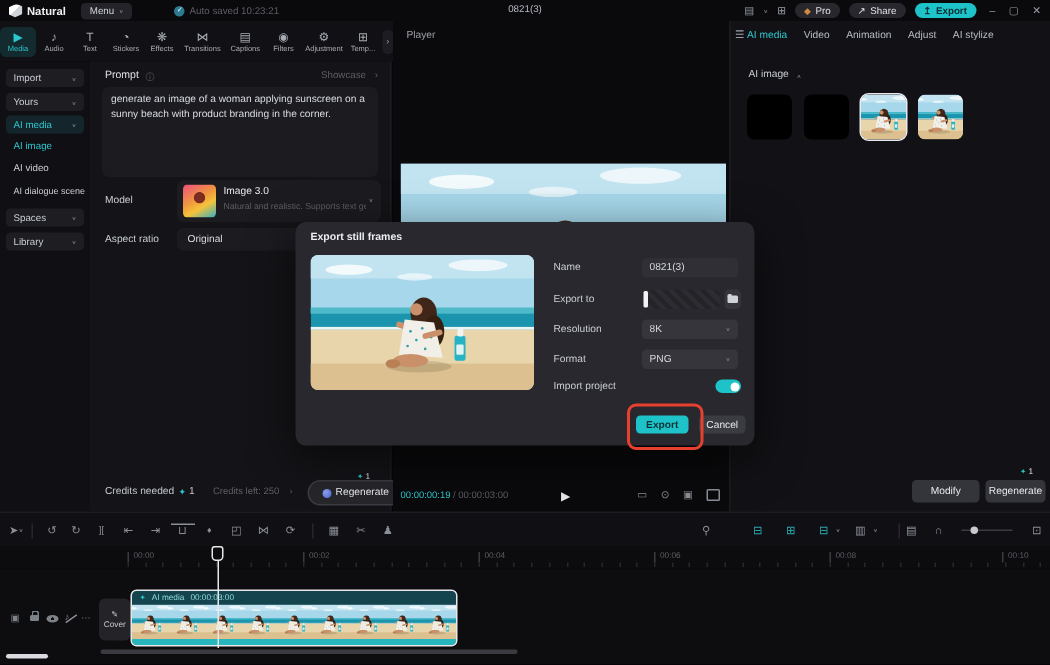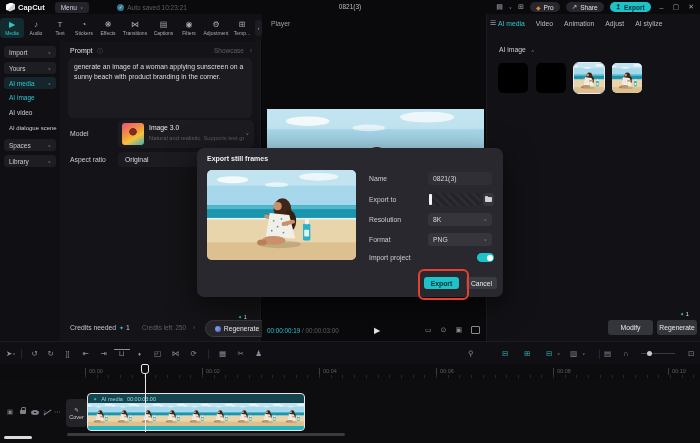--- a/index.html
+++ b/index.html
@@ -101,21 +101,21 @@
   .slider-track{width:34px;height:1.5px;background:#3a3a40;position:relative;}
   .slider-knob{position:absolute;left:6px;top:-2px;width:5px;height:5px;border-radius:50%;background:#c9c9cf;}
 </style>
 </head>
 <body>
 
 <div id="screen">
 
   <div id="titlebar">
     <span class="logo-mark"></span>
-    <span class="logo-text">CapCut</span>
+    <span class="logo-text">Natural</span>
     <span class="menu-pill">
       <span>Menu</span>
       <span class="chev">∨</span>
     </span>
     <span class="save-dot">✓</span>
     <span class="txt-faint" style="font-size:6.5px;">Auto saved  10:23:21</span>
     <div id="doc-title">0821(3)</div>
     <div class="tb-right">
       <span class="tb-ic">▤</span>
       <span class="chev">∨</span>

